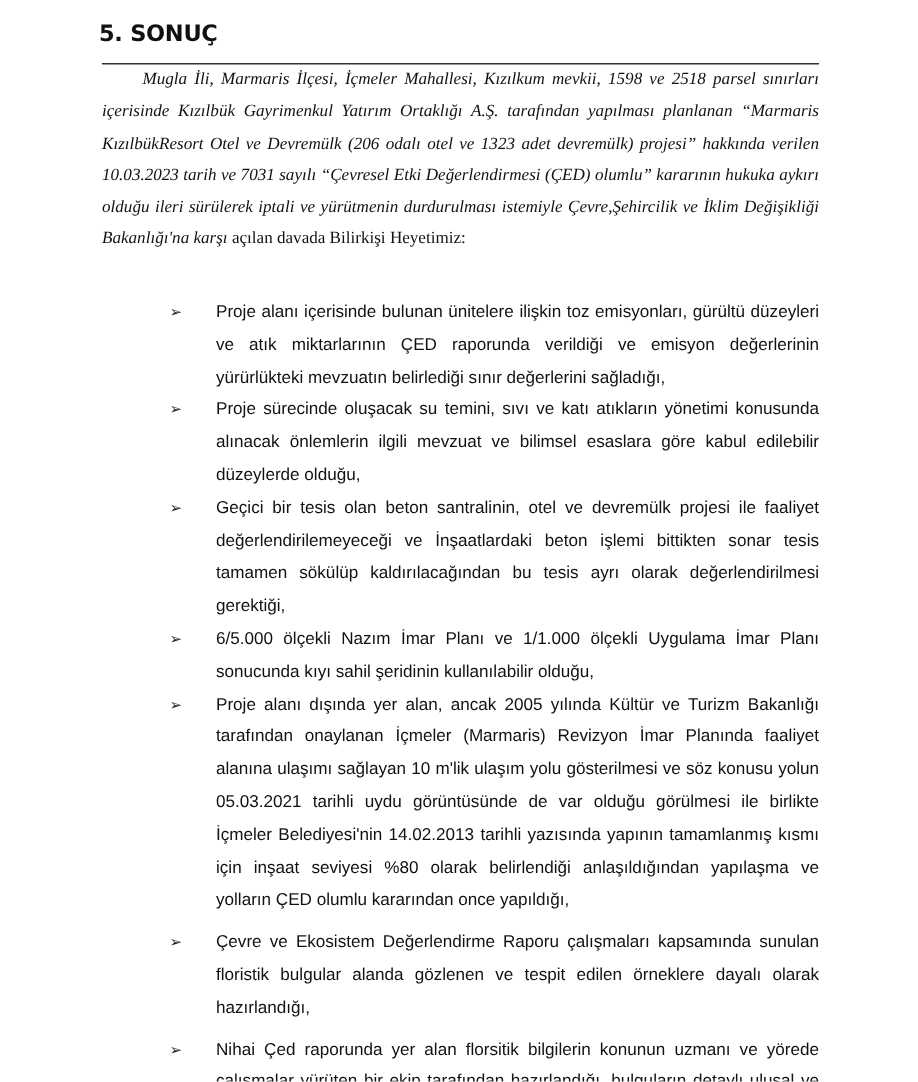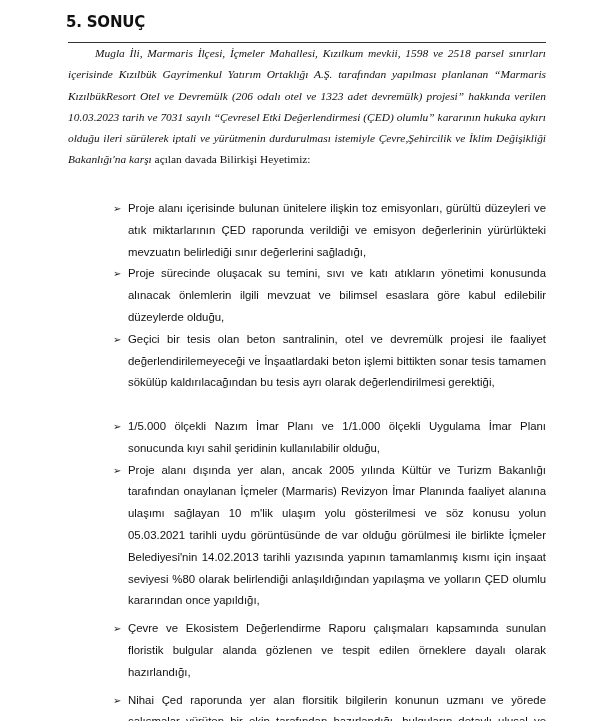--- a/index.html
+++ b/index.html
@@ -27,21 +27,21 @@
   }
   .item {
     position: absolute; left: 113px; width: 433px;
     font-family: "Liberation Sans", sans-serif; font-size: 11.4px; line-height: 21.8px;
     color: #111;
   }
   .bullet {
     position: absolute; left: 0; top: 0; width: 14px;
     font-family: "DejaVu Sans", sans-serif; font-size: 10px; color: #222;
   }
-  .item-text { display: block; margin-left: 15px; text-align: justify; }
+  .item-text { display: block; margin-left: 31px; text-align: justify; }
 </style>
 </head>
 <body>
 
 <div class="page">
   <div class="heading">5. SONUÇ</div>
   <div class="rule"></div>
 
   <div class="intro">
     <p><span class="it">Mugla İli, Marmaris İlçesi, İçmeler Mahallesi, Kızılkum mevkii, 1598 ve 2518 parsel sınırları içerisinde Kızılbük Gayrimenkul Yatırım Ortaklığı A.Ş. tarafından yapılması planlanan “Marmaris KızılbükResort Otel ve Devremülk (206 odalı otel ve 1323 adet devremülk) projesi” hakkında verilen 10.03.2023 tarih ve 7031 sayılı  “Çevresel Etki Değerlendirmesi (ÇED) olumlu” kararının hukuka aykırı olduğu ileri sürülerek iptali ve yürütmenin durdurulması istemiyle Çevre,Şehircilik ve İklim Değişikliği Bakanlığı'na karşı</span><span> açılan davada Bilirkişi Heyetimiz:</span></p>
@@ -55,21 +55,21 @@
     <li class="item" style="top: 263.391px;">
       <span class="bullet">➢</span>
       <span class="item-text">Proje sürecinde oluşacak su temini, sıvı ve katı atıkların yönetimi konusunda alınacak önlemlerin ilgili mevzuat ve bilimsel esaslara göre kabul edilebilir düzeylerde olduğu,</span>
     </li>
     <li class="item" style="top: 328.781px;">
       <span class="bullet">➢</span>
       <span class="item-text">Geçici bir tesis olan beton santralinin, otel ve devremülk projesi ile faaliyet değerlendirilemeyeceği ve  İnşaatlardaki beton işlemi bittikten sonar tesis tamamen sökülüp kaldırılacağından bu tesis ayrı olarak değerlendirilmesi gerektiği,</span>
     </li>
     <li class="item" style="top: 415.969px;">
       <span class="bullet">➢</span>
-      <span class="item-text">1/5.000 ölçekli Nazım İmar Planı ve 1/1.000 ölçekli Uygulama İmar Planı sonucunda kıyı sahil şeridinin kullanılabilir olduğu,</span>
+      <span class="item-text">6/5.000 ölçekli Nazım İmar Planı ve 1/1.000 ölçekli Uygulama İmar Planı sonucunda kıyı sahil şeridinin kullanılabilir olduğu,</span>
     </li>
     <li class="item" style="top: 459.562px;">
       <span class="bullet">➢</span>
       <span class="item-text">Proje alanı dışında yer alan, ancak 2005 yılında Kültür ve Turizm Bakanlığı tarafından onaylanan İçmeler (Marmaris) Revizyon İmar Planında faaliyet alanına ulaşımı sağlayan 10 m'lik ulaşım yolu gösterilmesi ve  söz konusu yolun 05.03.2021 tarihli uydu görüntüsünde de var olduğu görülmesi ile birlikte İçmeler Belediyesi'nin 14.02.2013 tarihli yazısında yapının tamamlanmış kısmı için inşaat seviyesi %80 olarak belirlendiği anlaşıldığından yapılaşma ve yolların ÇED olumlu kararından once yapıldığı,</span>
     </li>
     <li class="item" style="top: 618.141px;">
       <span class="bullet">➢</span>
       <span class="item-text">Çevre ve Ekosistem Değerlendirme Raporu çalışmaları kapsamında sunulan floristik bulgular alanda gözlenen ve tespit edilen örneklere dayalı olarak hazırlandığı,</span>
     </li>
     <li class="item" style="top: 689.531px;">

